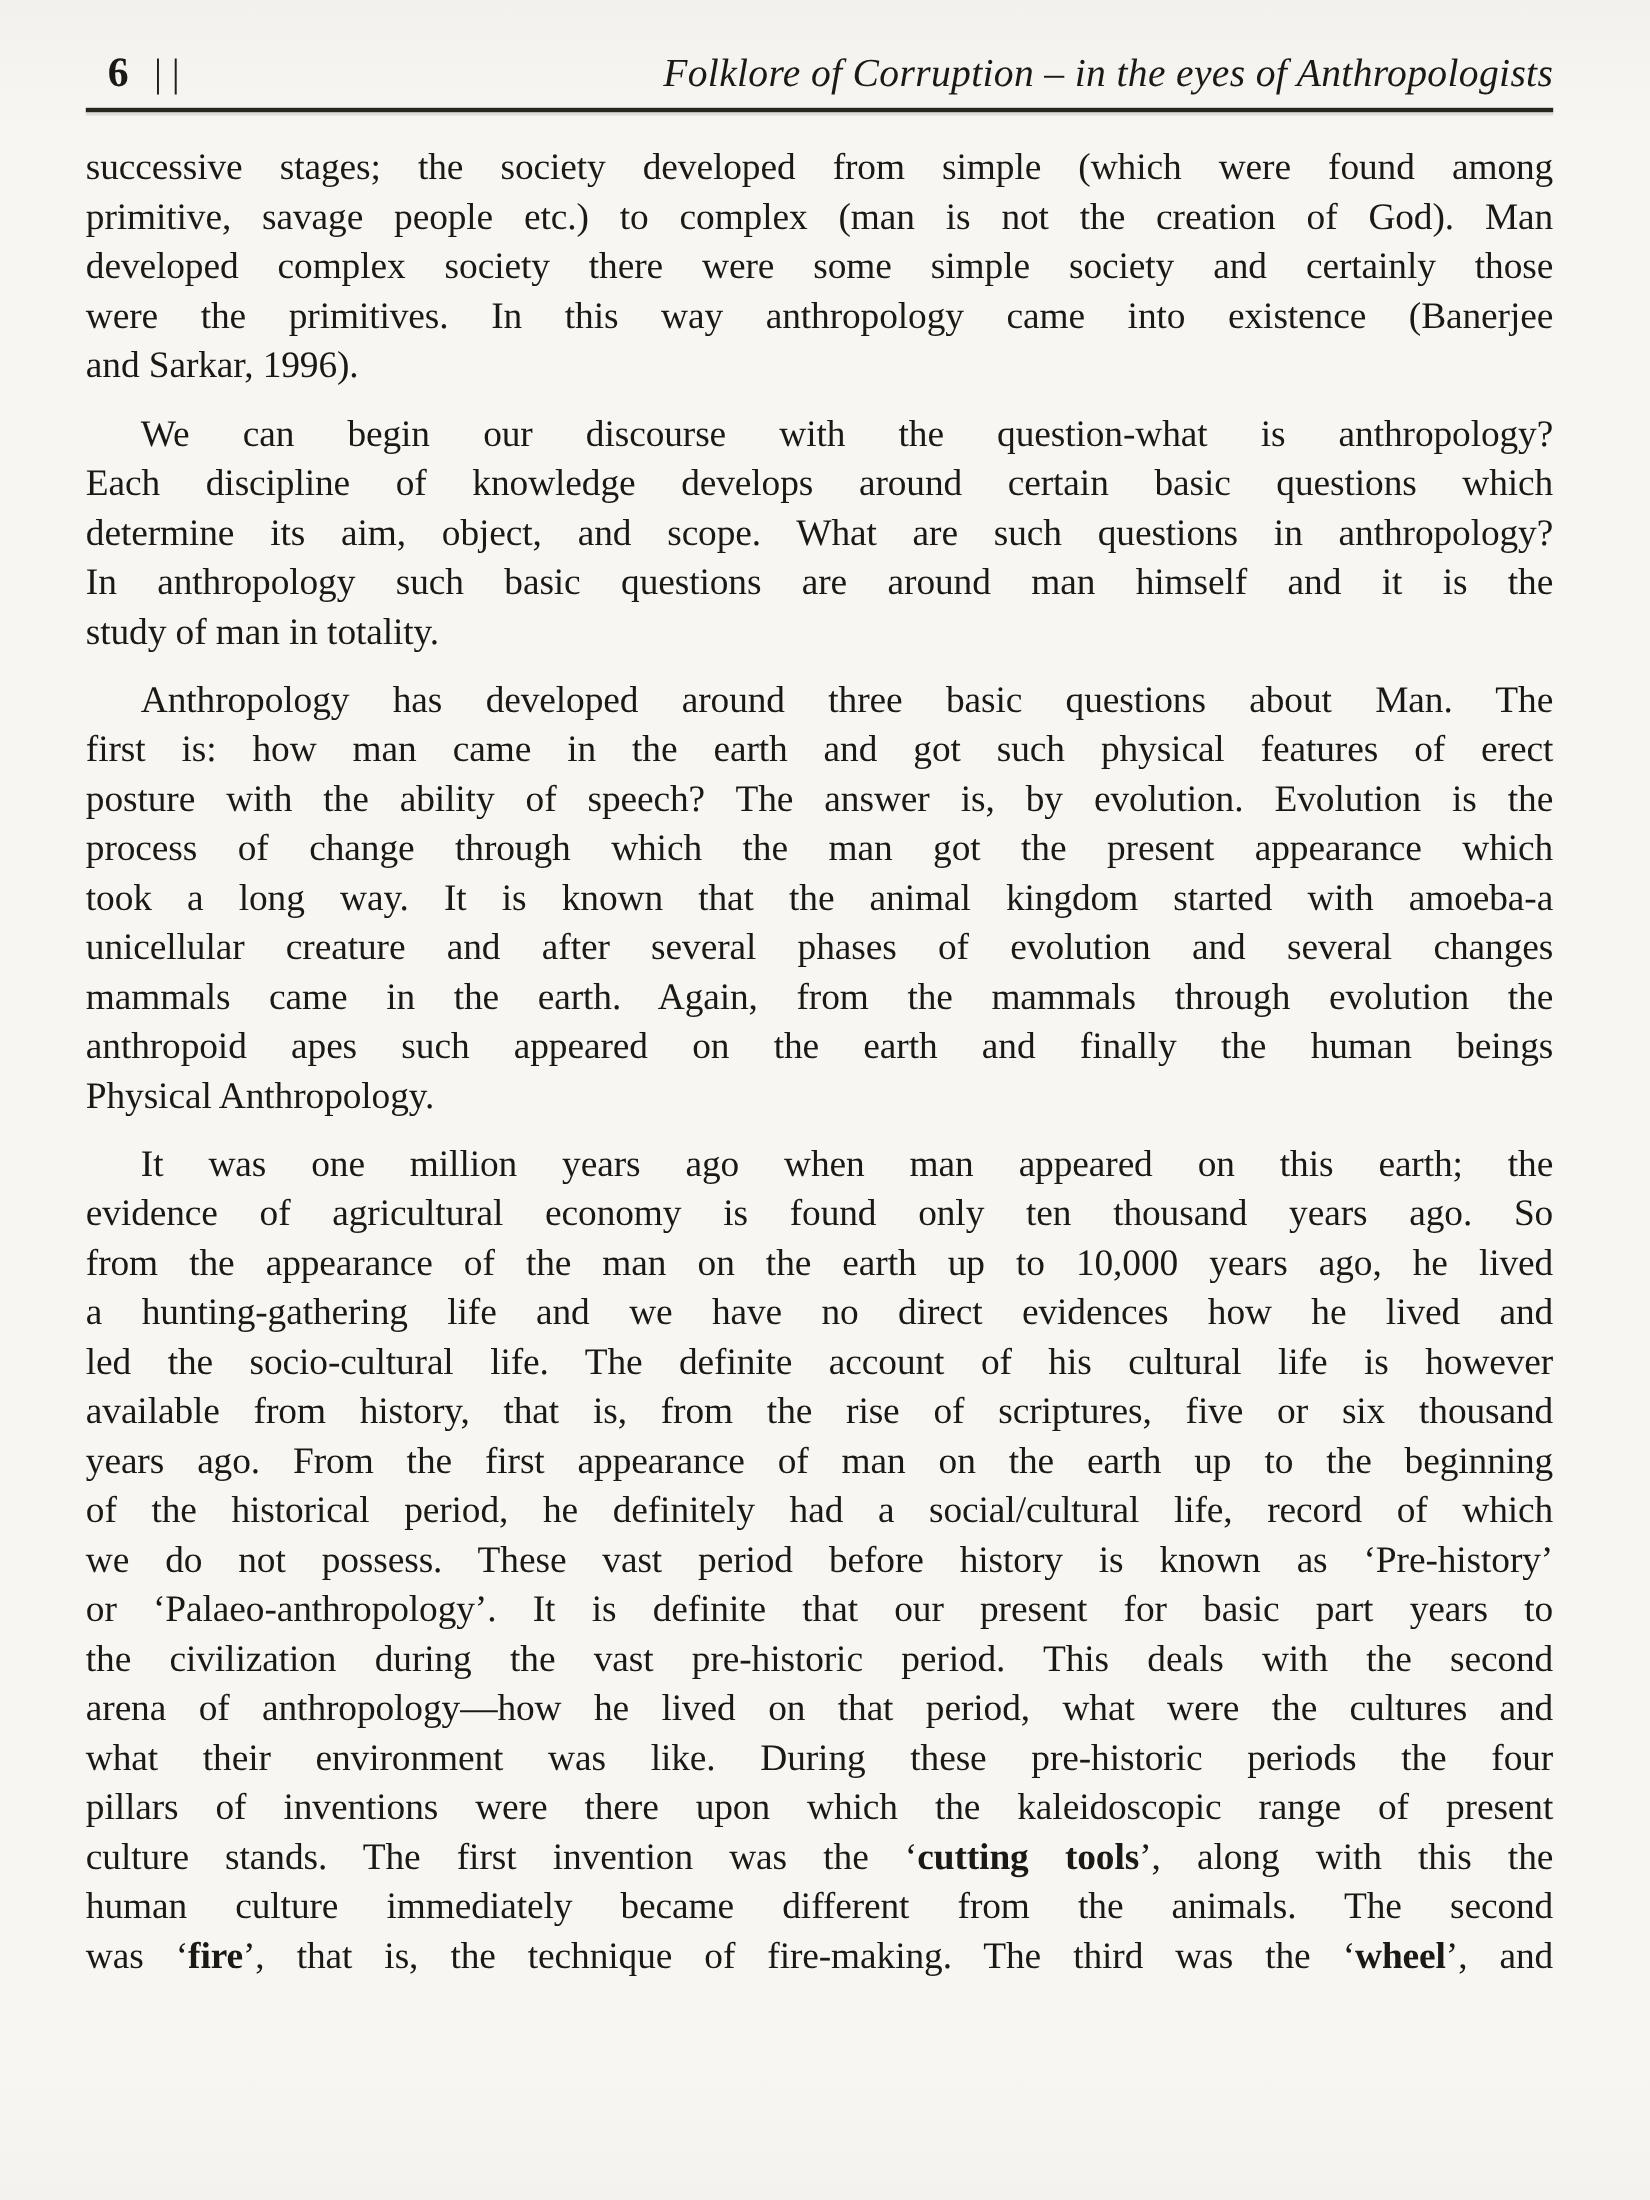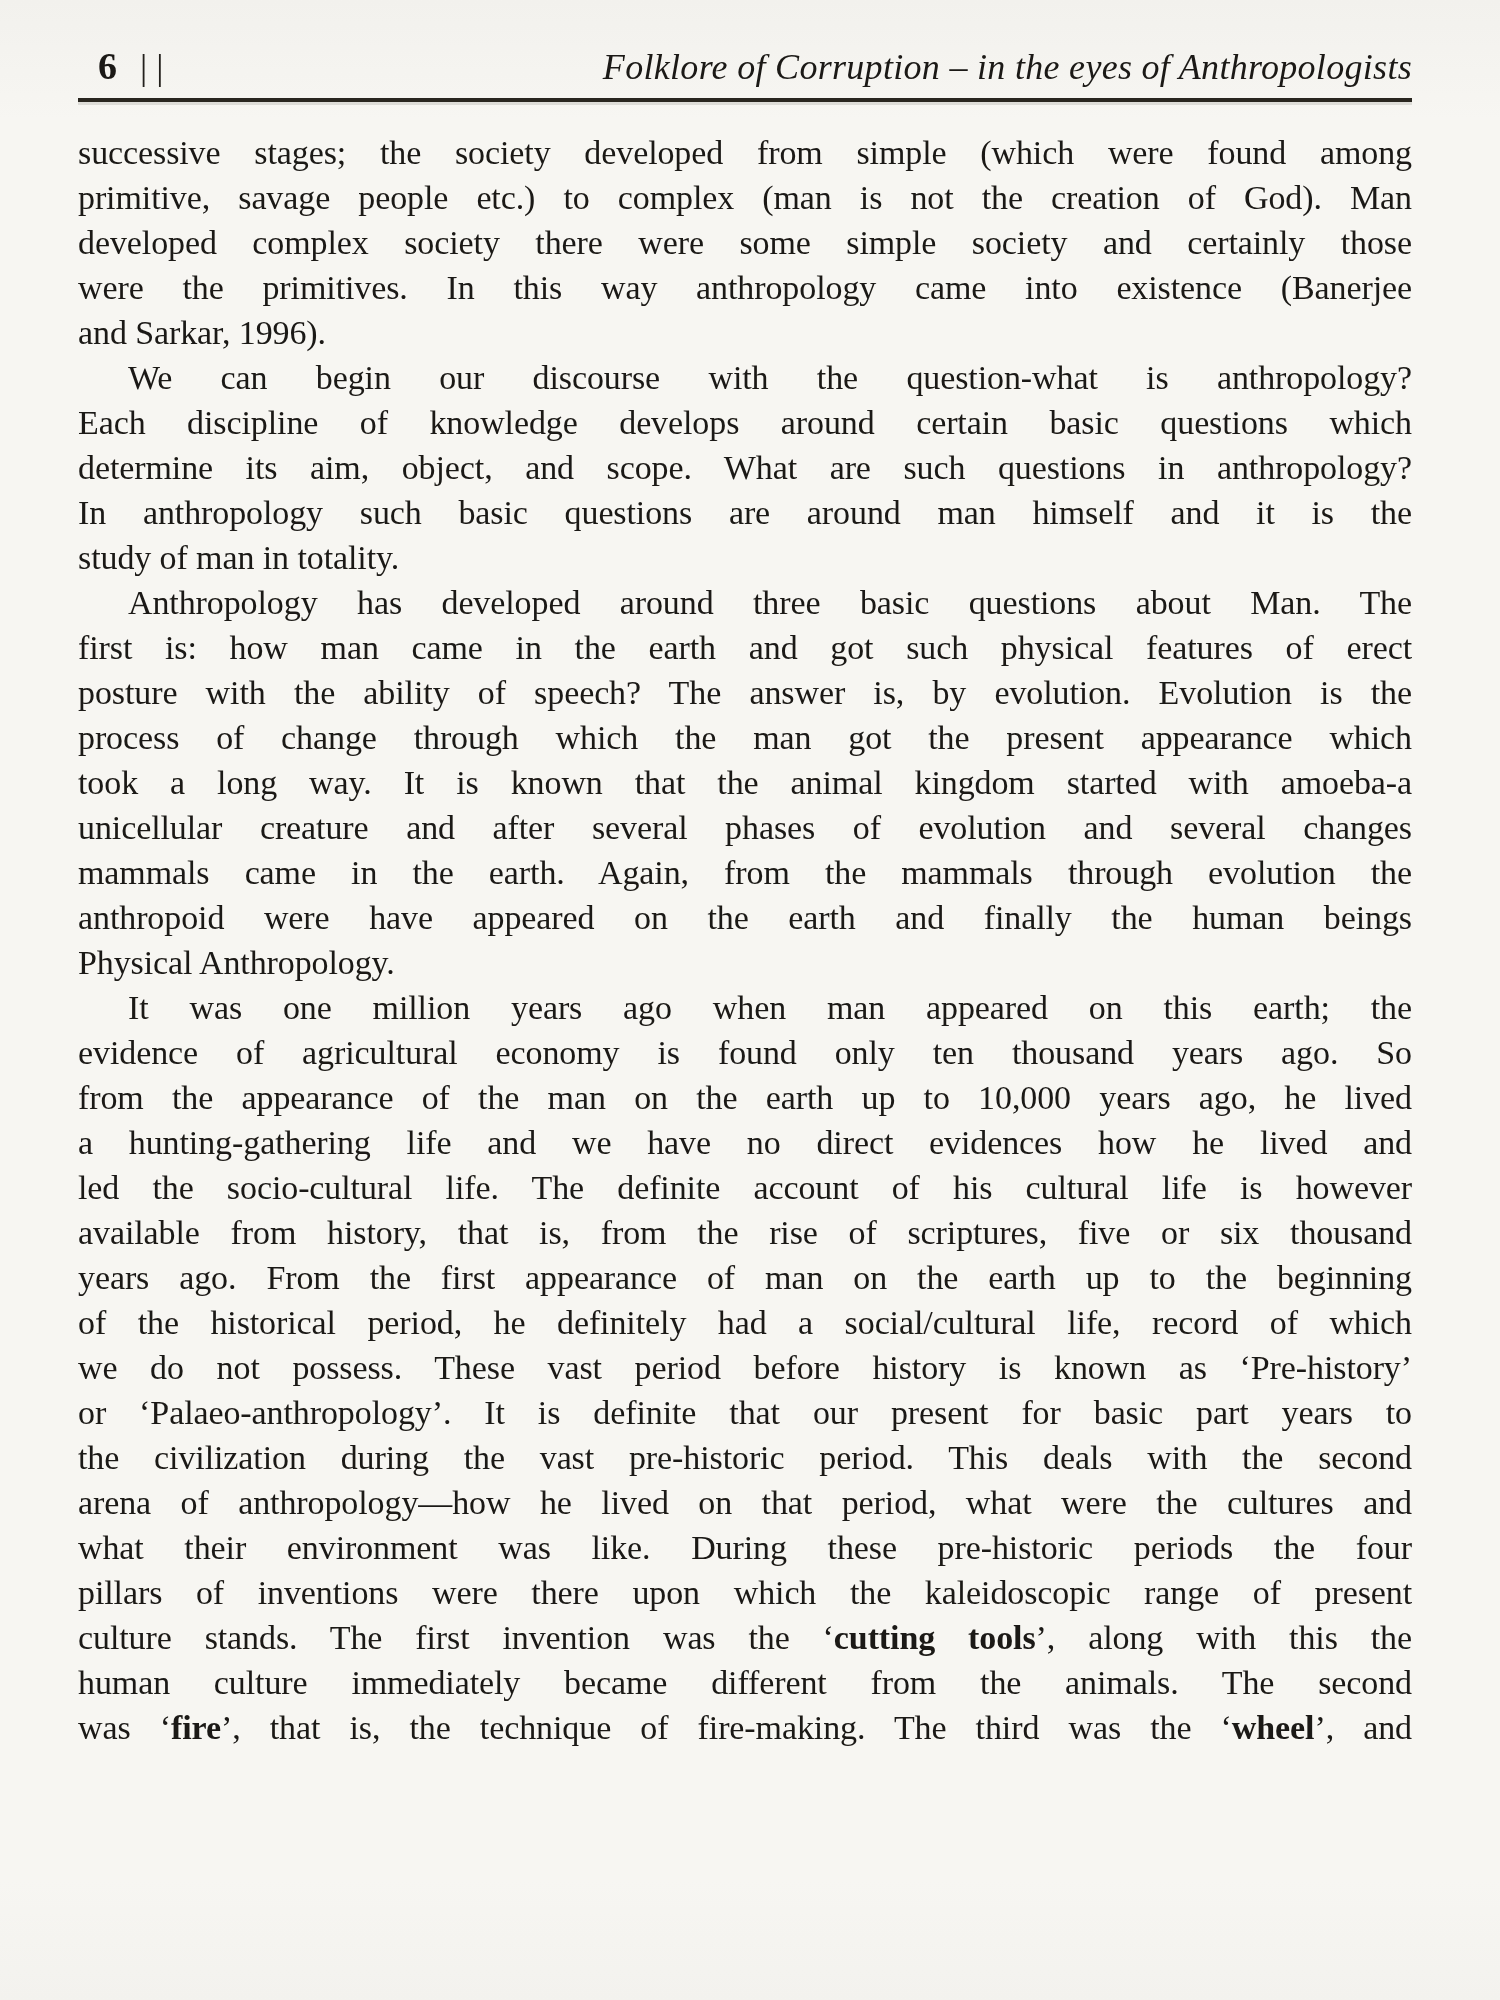--- a/index.html
+++ b/index.html
@@ -50,20 +50,21 @@
     margin-top: 10px;
     box-shadow: 0 3px 0 rgba(41,38,31,0.12);
   }
   .body-text {
     padding-top: 28px;
   }
   .para {
     margin: 0;
   }
   .para + .para {
+    margin-top: 17px;
   }
   .line {
     font-size: 34px;
     line-height: 45px;
     letter-spacing: -0.1px;
     text-align: justify;
     text-align-last: justify;
     -moz-text-align-last: justify;
   }
   .line.last {
@@ -103,21 +104,21 @@
         <div class="line last"><span>study of man in totality.</span></div>
       </div>
       <div class="para">
         <div class="line first-indent"><span>Anthropology has developed around three basic questions about Man. The</span></div>
         <div class="line"><span>first is: how man came in the earth and got such physical features of erect</span></div>
         <div class="line"><span>posture with the ability of speech? The answer is, by evolution. Evolution is the</span></div>
         <div class="line"><span>process of change through which the man got the present appearance which</span></div>
         <div class="line"><span>took a long way. It is known that the animal kingdom started with amoeba-a</span></div>
         <div class="line"><span>unicellular creature and after several phases of evolution and several changes</span></div>
         <div class="line"><span>mammals came in the earth. Again, from the mammals through evolution the</span></div>
-        <div class="line"><span>anthropoid were have appeared on the earth and finally the human beings</span></div>
+        <div class="line"><span>anthropoid apes such appeared on the earth and finally the human beings</span></div>
         <div class="line last"><span>Physical Anthropology.</span></div>
       </div>
       <div class="para">
         <div class="line first-indent"><span>It was one million years ago when man appeared on this earth; the</span></div>
         <div class="line"><span>evidence of agricultural economy is found only ten thousand years ago. So</span></div>
         <div class="line"><span>from the appearance of the man on the earth up to 10,000 years ago, he lived</span></div>
         <div class="line"><span>a hunting-gathering life and we have no direct evidences how he lived and</span></div>
         <div class="line"><span>led the socio-cultural life. The definite account of his cultural life is however</span></div>
         <div class="line"><span>available from history, that is, from the rise of scriptures, five or six thousand</span></div>
         <div class="line"><span>years ago. From the first appearance of man on the earth up to the beginning</span></div>

